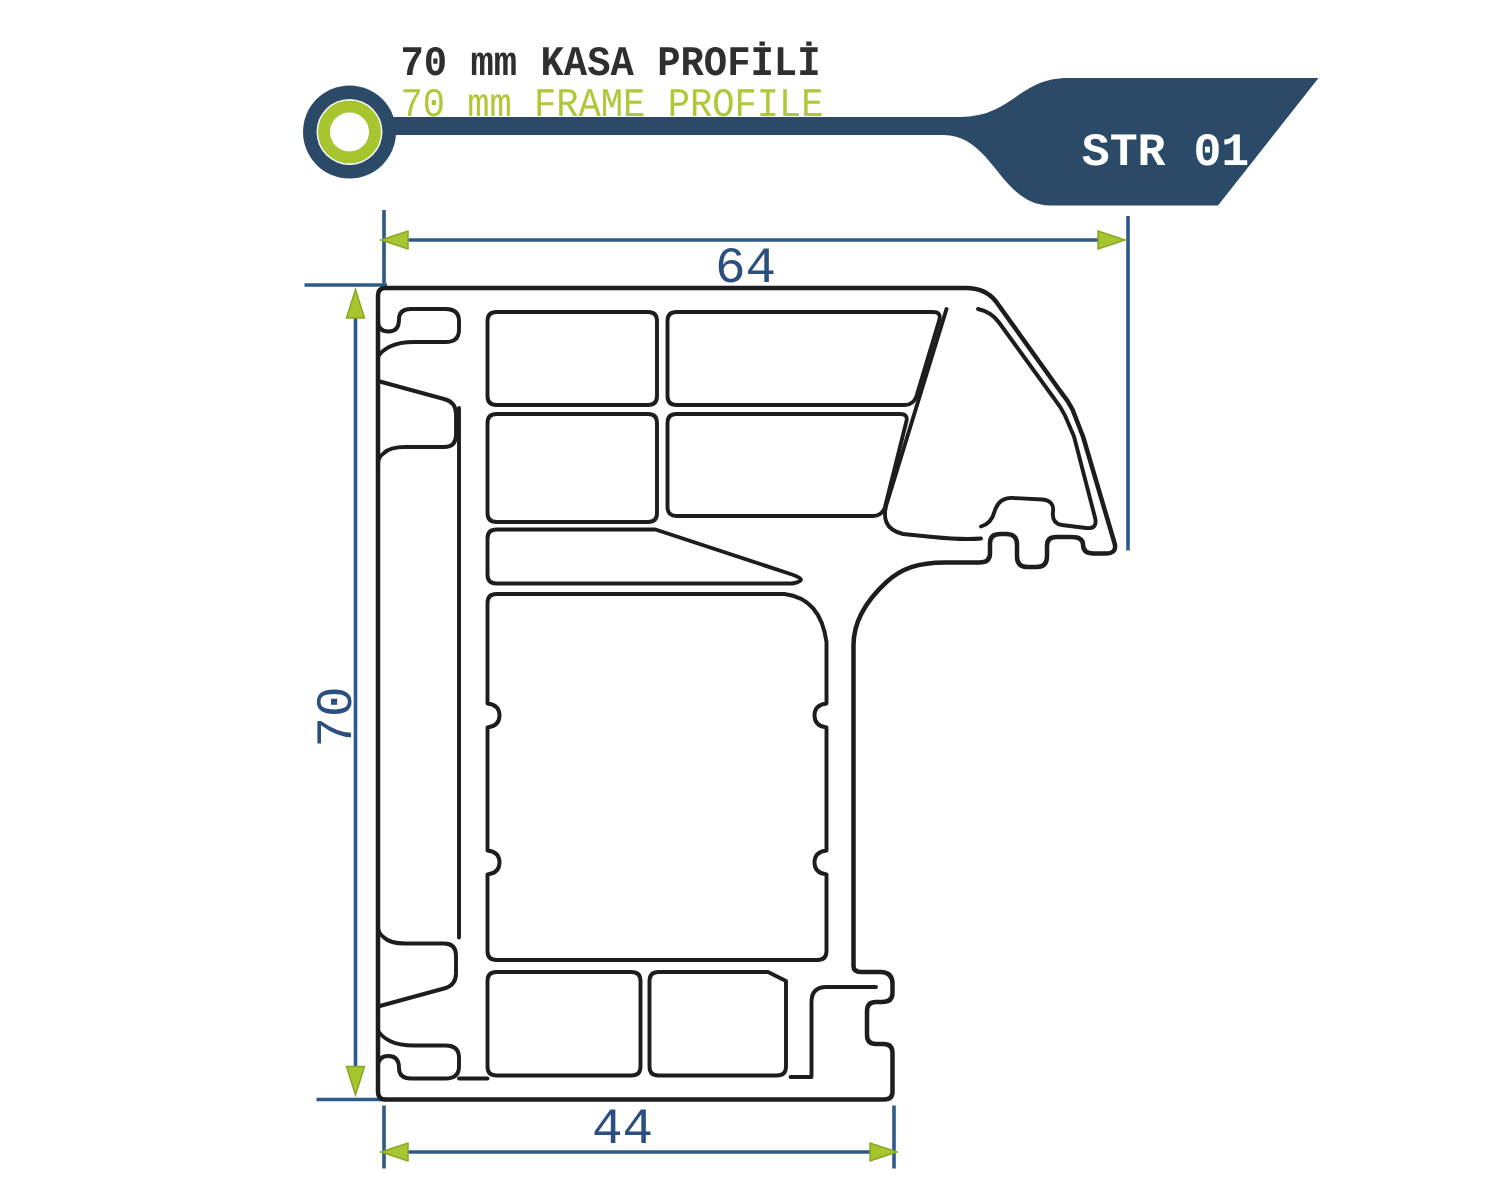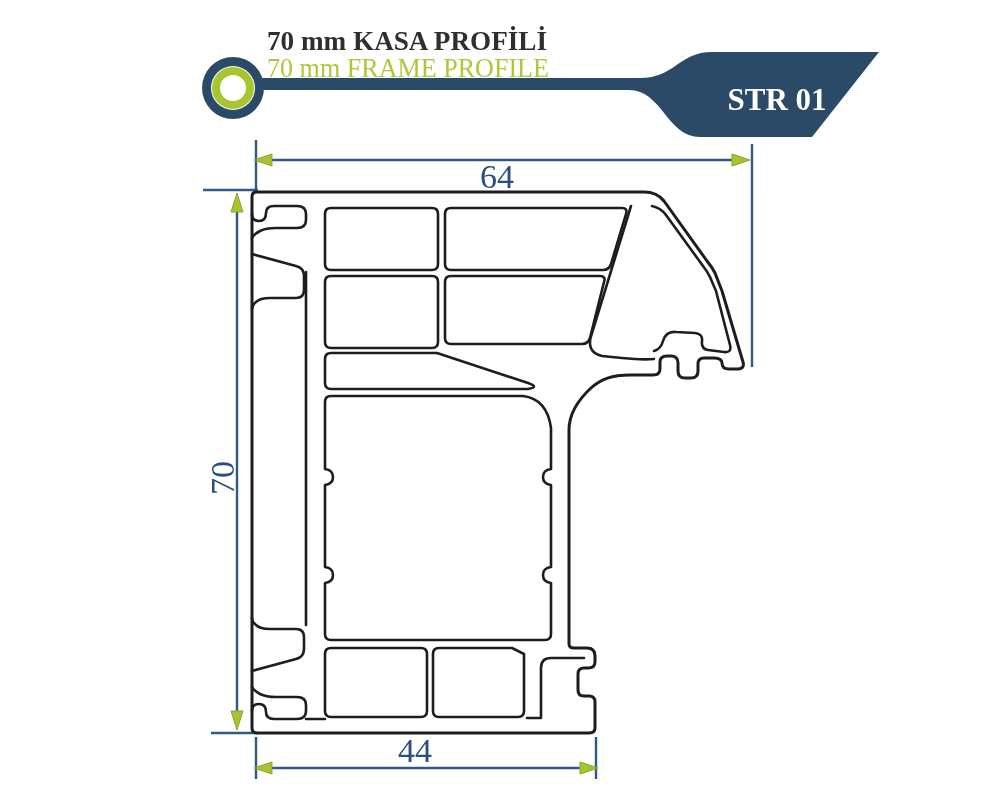--- a/index.html
+++ b/index.html
@@ -1,18 +1,18 @@
 <!DOCTYPE html>
 <html style="--navy: #2b4a68; --dim_blue: #2d5a88; --dim_text: #2b4f7e; --green: #a6c52f; --green_dark: #8aa626; --green_text: #afc838; --title_text: #2f2f2f; --line_dark: #1d1d20; --white: #ffffff;"><head>
 <meta charset="utf-8">
 <style>
   html,body{margin:0;padding:0;background:#ffffff;}
   .canvas{
     position:relative;width:1000px;height:786px;background:#ffffff;overflow:hidden;
-    font-family:Liberation Serif, serif;
+    font-family:Liberation Mono, monospace;
   }
   svg{display:block;}
   
   .navy-fill{fill:var(--navy);}
   .profile-line{stroke:var(--line_dark);stroke-width:3;fill:none;stroke-linejoin:round;stroke-linecap:round;}
   .profile-line-thin{stroke:var(--line_dark);stroke-width:2.6;fill:none;stroke-linejoin:round;stroke-linecap:round;}
   .dim-line{stroke:var(--dim_blue);stroke-width:2.4;fill:none;stroke-linecap:butt;}
   .arrow{fill:var(--green);stroke:var(--green_dark);stroke-width:1;}
   .dim-text{fill:var(--dim_text);font-size:34px;font-weight:500;letter-spacing:0px;}
   .title-tr{fill:var(--title_text);font-size:28px;font-weight:bold;}

